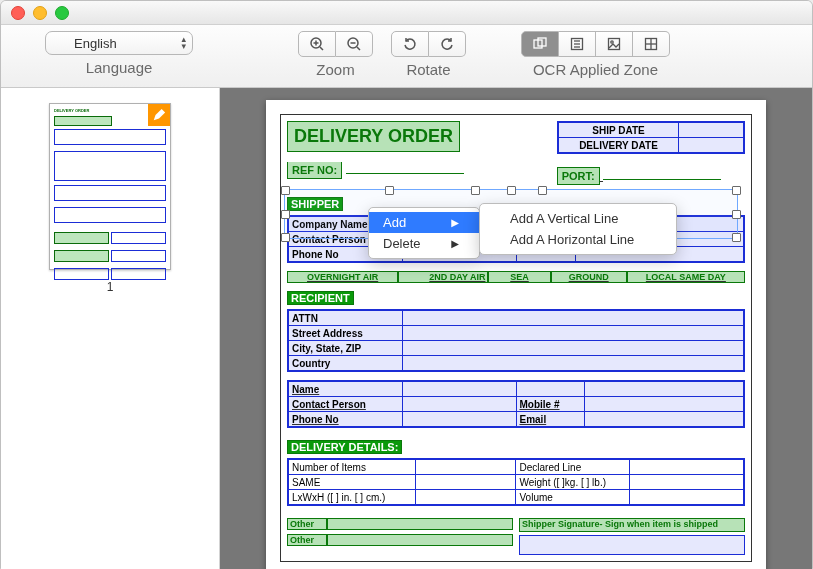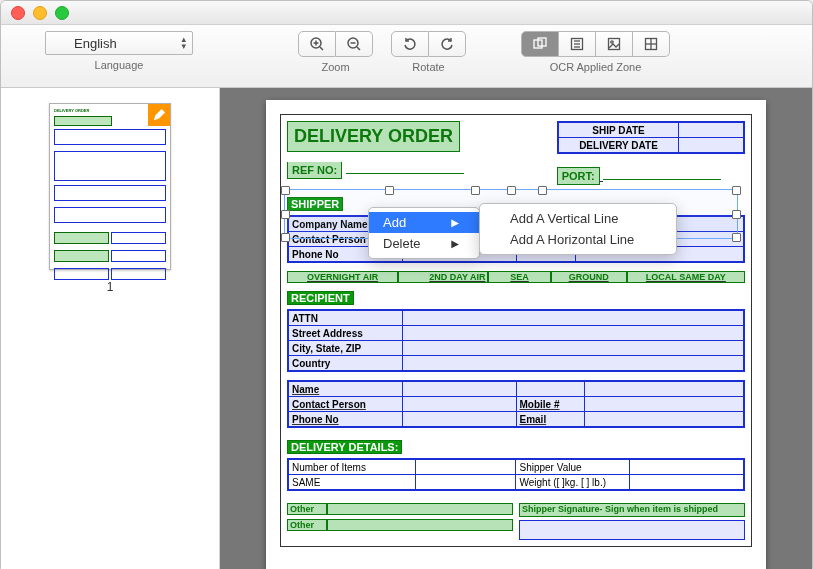--- a/index.html
+++ b/index.html
@@ -49,21 +49,21 @@
     align-items:flex-start;
     padding: 6px 0 0 0;
   }
   .tool-group {
     display:flex;
     flex-direction:column;
     align-items:center;
     gap:4px;
   }
   .tool-group .label {
-    font-size: 11px;
+    font-size: 15px;
     color:#6a6a6a;
   }
   .seg { display:flex; }
   .segbtn {
     height:24px;
     min-width:36px;
     border:1px solid #b7b7b7;
     background: linear-gradient(#ffffff,#f3f3f3);
     display:flex;
     align-items:center;
@@ -72,21 +72,21 @@
     color:#555;
   }
   .segbtn.first { border-radius:5px 0 0 5px;}
   .segbtn.last { border-radius:0 5px 5px 0; border-left:none;}
   .segbtn.mid { border-left:none;}
   .segbtn.sel { background:#8f8f8f; color:#fff;}
   .lang-select {
     width:112px;
     height:22px;
     border:1px solid #b7b7b7;
-    border-radius:2px;
+    border-radius:7px;
     background: linear-gradient(#ffffff,#f3f3f3);
     display:flex;
     justify-content:space-between;
     align-items:center;
     padding:0 6px 0 28px;
     font-size:13px;
     color:#333;
   }
   .updown{
     font-size:9px;line-height:7px;color:#555;display:flex;flex-direction:column;
@@ -488,27 +488,33 @@
             </table>
 
         <div class="mt12">
           <span class="green-label">DELIVERY DETAILS:</span>
         </div>
         <table class="blue-table mt4" style="background:#fff;">
           <tbody>
                 <tr>
             <td style="width:28%;font-weight:normal">Number of Items</td>
             <td style="width:22%"></td>
-            <td style="width:25%;font-weight:normal">Shipper Value</td>
+            <td style="width:25%;font-weight:normal">Declared Line</td>
             <td></td>
           </tr>
           <tr>
             <td style="font-weight:normal">SAME</td>
             <td></td>
             <td style="font-weight:normal">Weight ([ ]kg. [ ] lb.)</td>
+            <td></td>
+          </tr>
+          <tr>
+            <td style="font-weight:normal">LxWxH ([ ] in. [ ] cm.)</td>
+            <td></td>
+            <td style="font-weight:normal">Volume</td>
             <td></td>
           </tr>
         </tbody>
             </table>
 
         <div class="row mt12">
           <div style="flex:1">
             <div class="row" style="align-items:stretch;gap:0;">
               <span class="green-cell" style="width:34px;">Other</span>
               <span style="flex:1;border:1px solid #0a780a;background:#b7e2b7;"></span>

